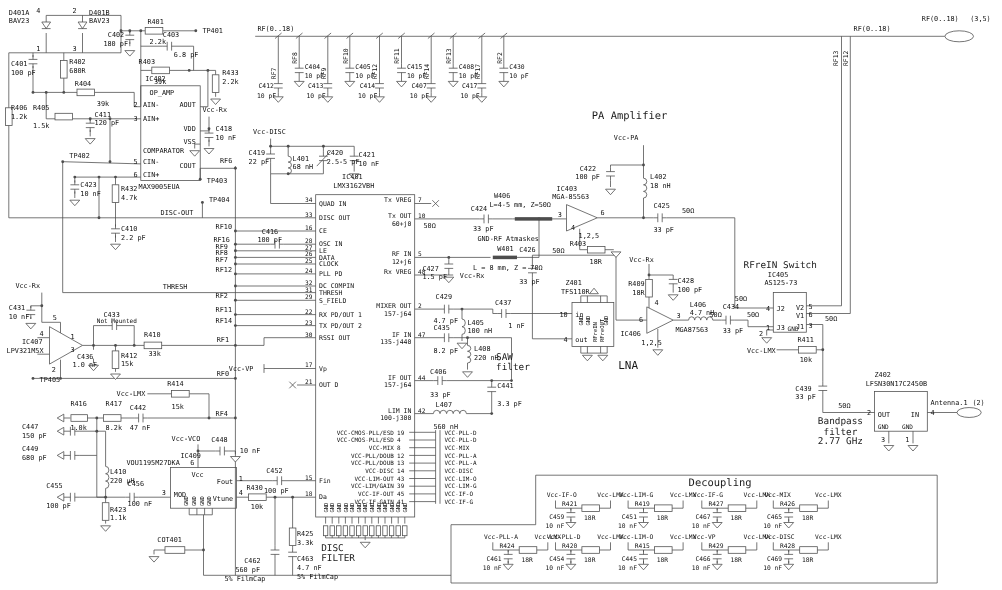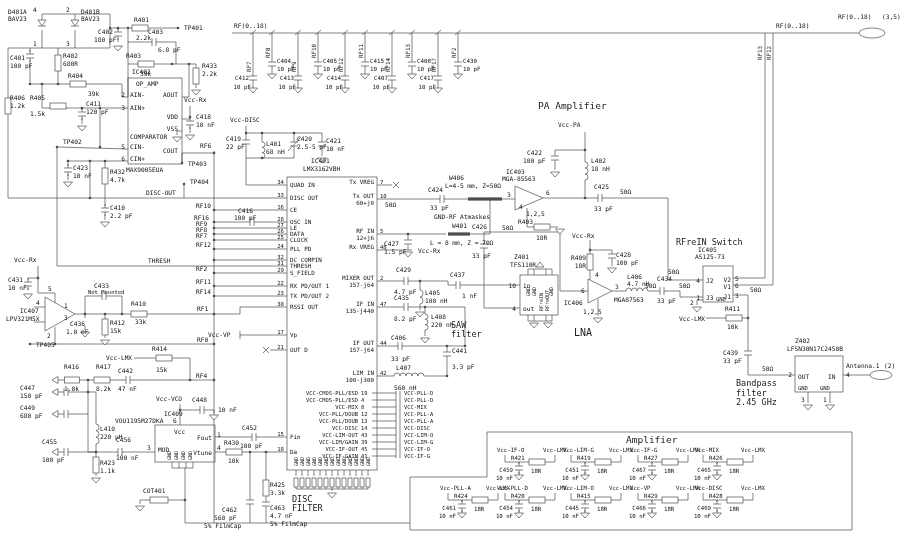--- a/index.html
+++ b/index.html
@@ -5,26 +5,26 @@
   html,body{margin:0;padding:0;background:#fff;}
   #stage{position:relative;width:911px;height:536px;background:#ffffff;overflow:hidden;
          font-family:"DejaVu Sans Mono",monospace;color:#1a1a1a;}
   svg{position:absolute;left:0;top:0;}
   svg text{fill:#111;font-family:"DejaVu Sans Mono",monospace;}
   .w{stroke:#4d4d4d;stroke-width:0.7;fill:none;}
   .sym{stroke:#4d4d4d;stroke-width:0.7;fill:#fff;}
   .fillsym{fill:#4d4d4d;stroke:none;}
   .title{position:absolute;font-family:"DejaVu Sans Mono",monospace;color:#1a1a1a;white-space:pre;}
   .t-pa{left:538px;top:100px;font-size:9.5px;}
-  .t-lna{left:574px;top:327px;font-size:10px;}
+  .t-lna{left:562px;top:327px;font-size:10px;}
   .t-saw{left:451px;top:321px;font-size:8.5px;line-height:9px;}
   .t-sw{left:676px;top:237px;font-size:8.5px;}
   .t-dec{left:626px;top:434px;font-size:9.5px;}
   .t-loop{left:292px;top:495px;font-size:8.5px;line-height:9px;}
-  .t-bp{left:736px;top:379px;font-size:8.5px;line-height:9.5px;width:56px;text-align:left;}
+  .t-bp{left:736px;top:379px;font-size:8.5px;line-height:9.5px;width:56px;text-align:center;}
 </style>
 </head>
 <body>
 
 <div id="stage">
   <svg id="schematic" width="911" height="536" viewBox="0 0 911 536">
       <rect x="128" y="78" width="54" height="86" class="sym"></rect>
       <rect x="287" y="177" width="90" height="293" class="sym"></rect>
       <rect x="520" y="275" width="38" height="40" class="sym"></rect>
       <rect x="703" y="266" width="30" height="36" class="sym"></rect>
@@ -1184,16 +1184,16 @@
       <text x="204" y="528" font-size="6.2" text-anchor="start">5% FilmCap</text>
       <text x="270" y="510" font-size="6.2" text-anchor="start">C463</text>
       <text x="270" y="518" font-size="6.2" text-anchor="start">4.7 nF</text>
       <text x="270" y="526" font-size="6.2" text-anchor="start">5% FilmCap</text>
       <text x="143" y="493" font-size="6.2" text-anchor="start">COT401</text>
     </svg>
   <div class="title t-pa">PA Amplifier</div>
   <div class="title t-lna">LNA</div>
   <div class="title t-saw"><span>SAW</span><br><span>filter</span></div>
   <div class="title t-sw">RFreIN Switch</div>
-  <div class="title t-dec">Amplifier</div>
+  <div class="title t-dec">Decoupling</div>
   <div class="title t-loop"><span>DISC</span><br><span>FILTER</span></div>
-  <div class="title t-bp"><span>Bandpass</span><br><span>filter</span><br><span>2.45 GHz</span></div>
+  <div class="title t-bp"><span>Bandpass</span><br><span>filter</span><br><span>2.77 GHz</span></div>
 </div>
 
 </body></html>

